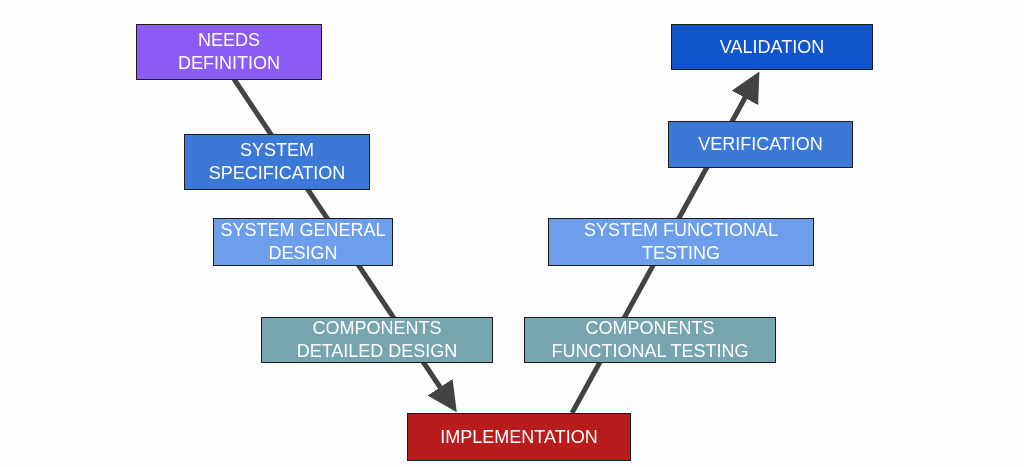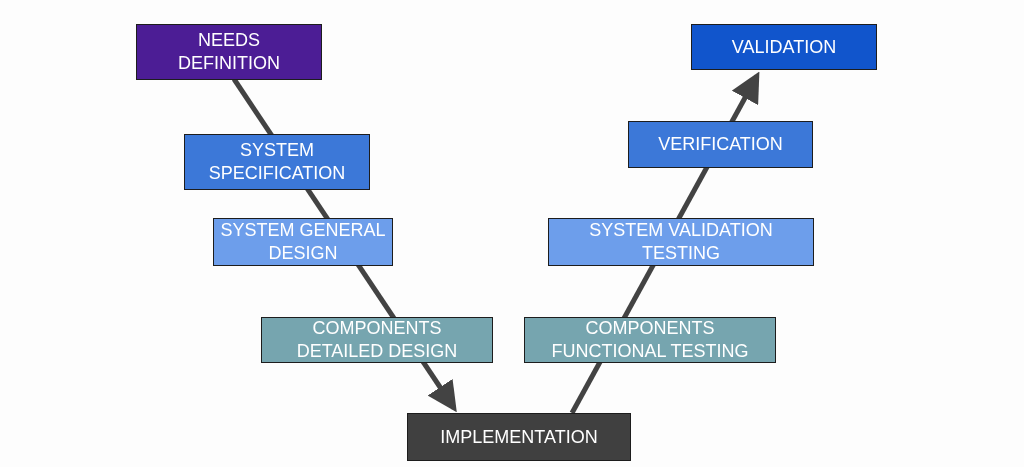--- a/index.html
+++ b/index.html
@@ -15,42 +15,42 @@
       white-space: pre-line;
     }
     #b-needs    { left: 136px; top: 24px;  width: 186px; height: 56px; }
     #b-sysspec  { left: 184px; top: 122px; width: 186px; height: 56px; }
     #b-sysgen   { left: 213px; top: 218px; width: 180px; height: 48px; }
     #b-compdd   { left: 261px; top: 317px; width: 232px; height: 46px; }
     #b-impl     { left: 407px; top: 413px; width: 224px; height: 48px; }
     #b-compft   { left: 524px; top: 317px; width: 252px; height: 46px; }
     #b-sysft    { left: 548px; top: 218px; width: 266px; height: 48px; }
     #b-verif    { left: 628px; top: 121px; width: 185px; height: 47px; }
-    #b-valid    { left: 671px; top: 24px;  width: 186px; height: 46px; margin-left: 20px; }
+    #b-valid    { left: 671px; top: 24px;  width: 202px; height: 46px; }
   </style>
 </head>
 <body>
 
 <svg class="lines" viewBox="0 0 1024 467">
   <defs>
     <marker id="arrowhead" markerWidth="6" markerHeight="6" refX="5" refY="3" orient="auto" markerUnits="strokeWidth">
       <path d="M0,0 L6,3 L0,6 z" fill="#434343"></path>
     </marker>
   </defs>
   <line x1="234" y1="79" x2="454" y2="408" stroke="#434343" stroke-width="5" marker-end="url(#arrowhead)"></line>
   <line x1="572" y1="413" x2="757" y2="76" stroke="#434343" stroke-width="5" marker-end="url(#arrowhead)"></line>
 </svg>
 
-<div class="box" id="b-needs" style="background: #4c1d95;">NEEDS
+<div class="box" id="b-needs" style="background: #8b5cf6;">NEEDS
 DEFINITION</div>
 <div class="box" id="b-sysspec" style="background: rgb(60, 120, 216); margin-top: 12px;">SYSTEM
 SPECIFICATION</div>
 <div class="box" id="b-sysgen" style="background: rgb(109, 158, 235);">SYSTEM GENERAL
 DESIGN</div>
 <div class="box" id="b-compdd" style="background: rgb(118, 165, 175);">COMPONENTS
 DETAILED DESIGN</div>
-<div class="box" id="b-impl" style="background: #404040;">IMPLEMENTATION</div>
+<div class="box" id="b-impl" style="background: #b91c1c;">IMPLEMENTATION</div>
 <div class="box" id="b-compft" style="background: rgb(118, 165, 175);">COMPONENTS
 FUNCTIONAL TESTING</div>
-<div class="box" id="b-sysft" style="background: rgb(109, 158, 235);">SYSTEM VALIDATION
+<div class="box" id="b-sysft" style="background: rgb(109, 158, 235);">SYSTEM FUNCTIONAL
 TESTING</div>
-<div class="box" id="b-verif" style="background: rgb(60, 120, 216);">VERIFICATION</div>
+<div class="box" id="b-verif" style="background: rgb(60, 120, 216); margin-left: 40px;">VERIFICATION</div>
 <div class="box" id="b-valid" style="background: rgb(17, 85, 204);">VALIDATION</div>
 
 </body></html>

